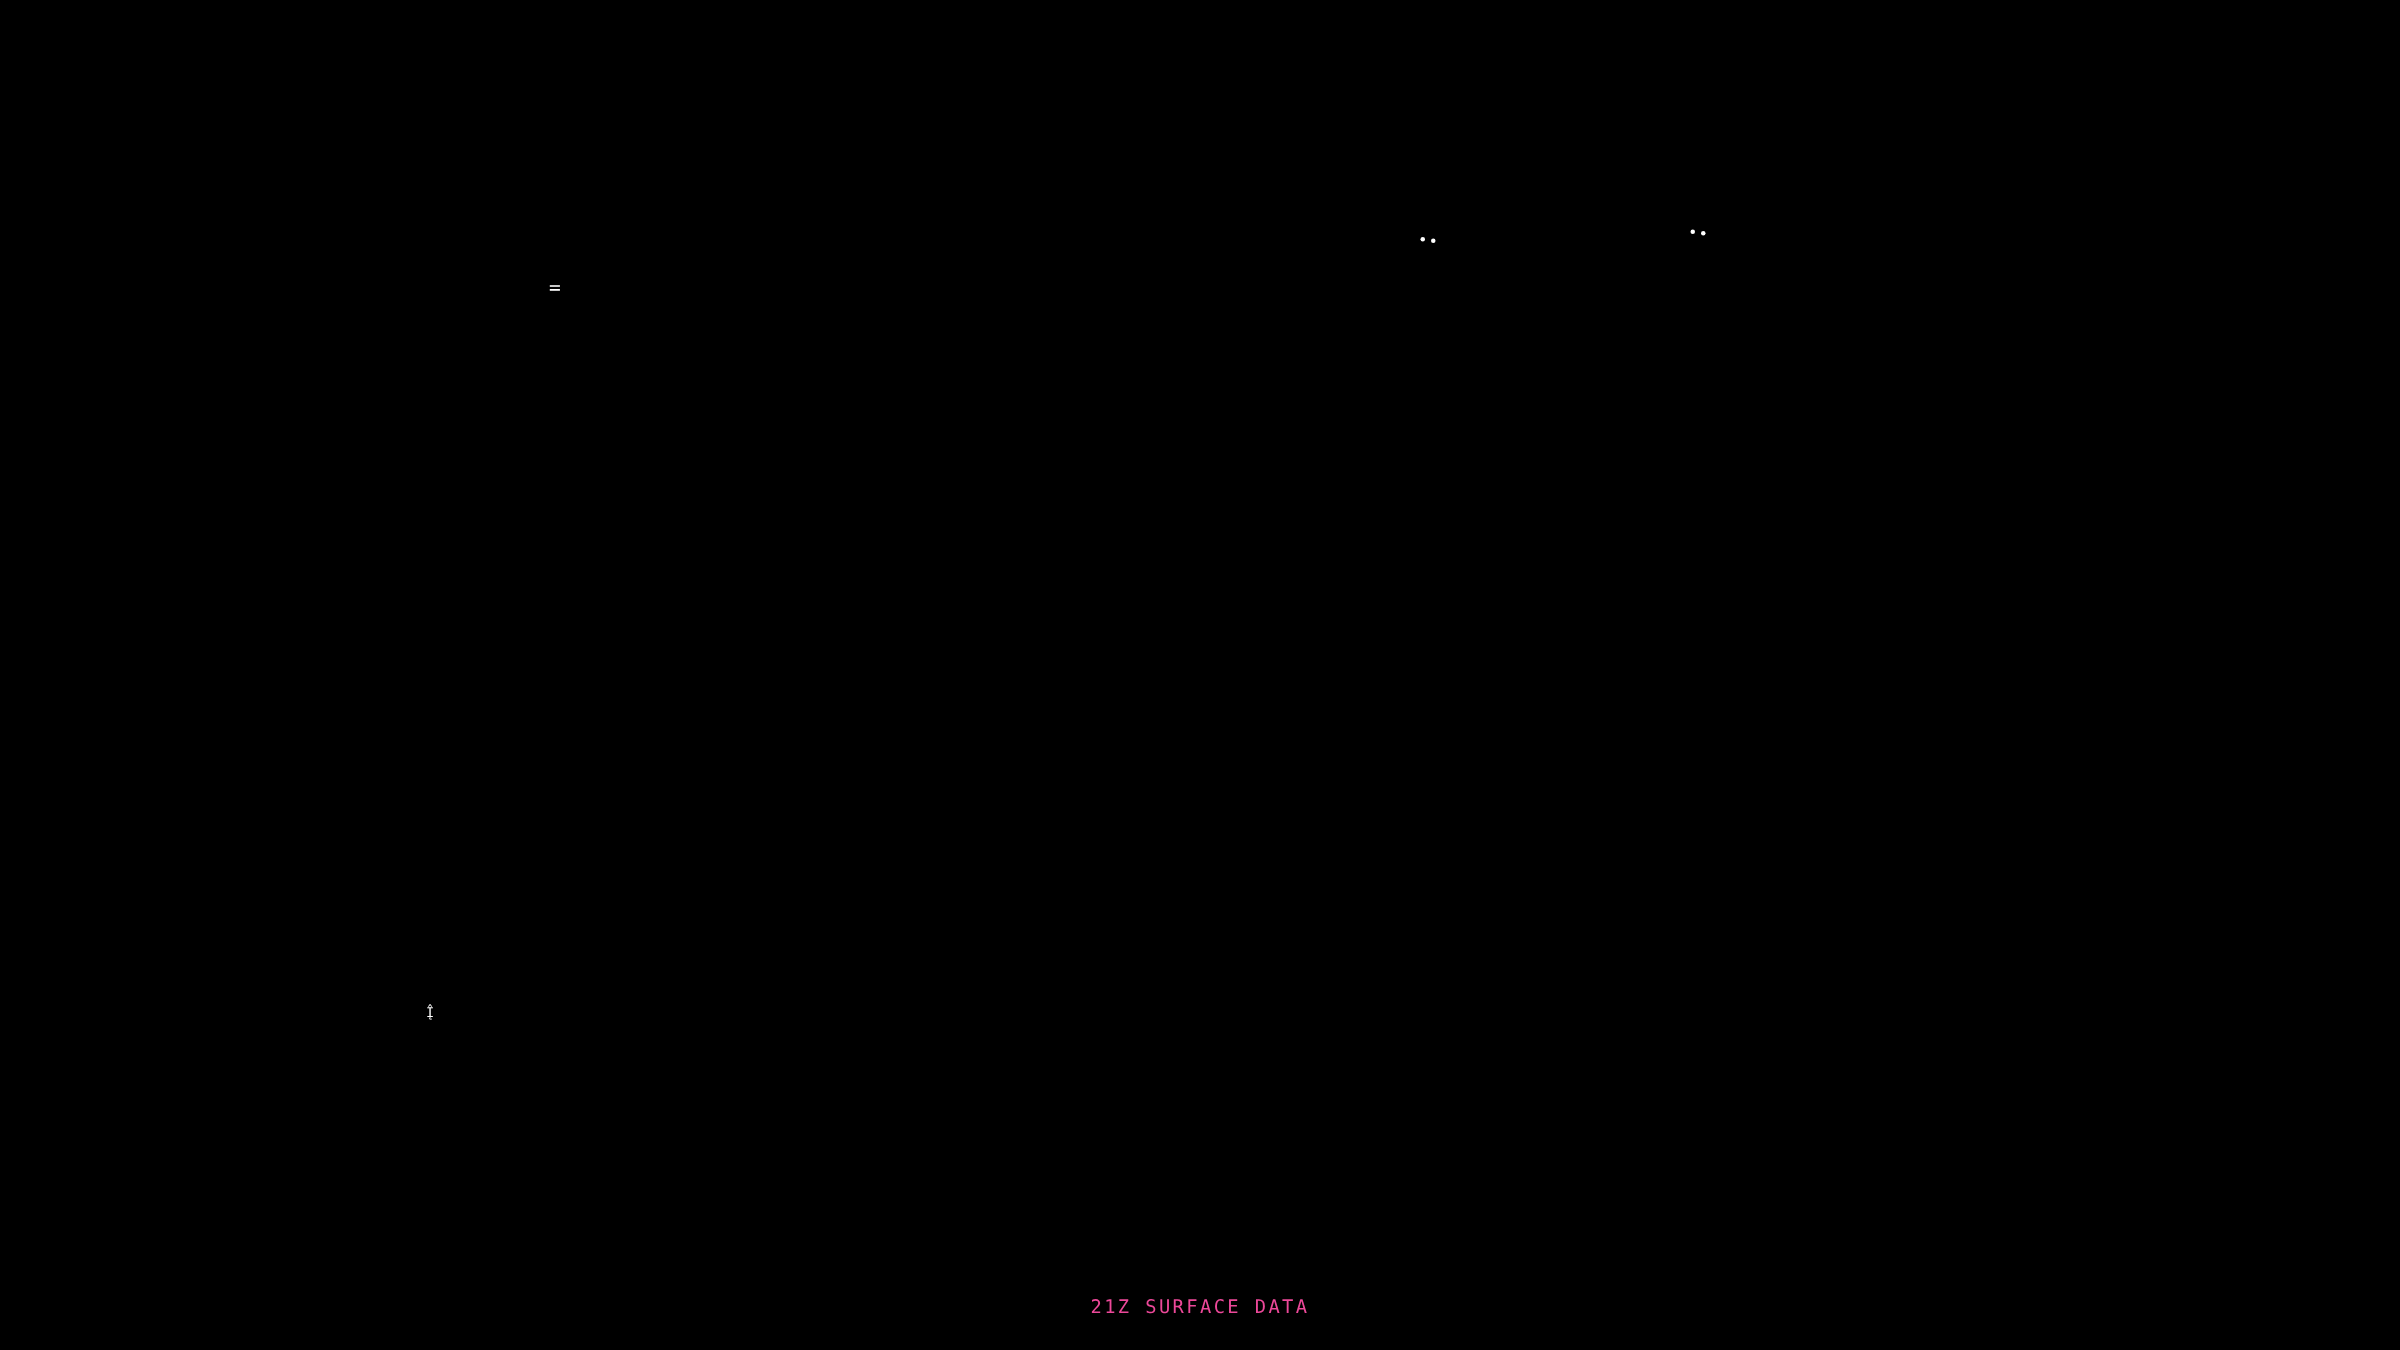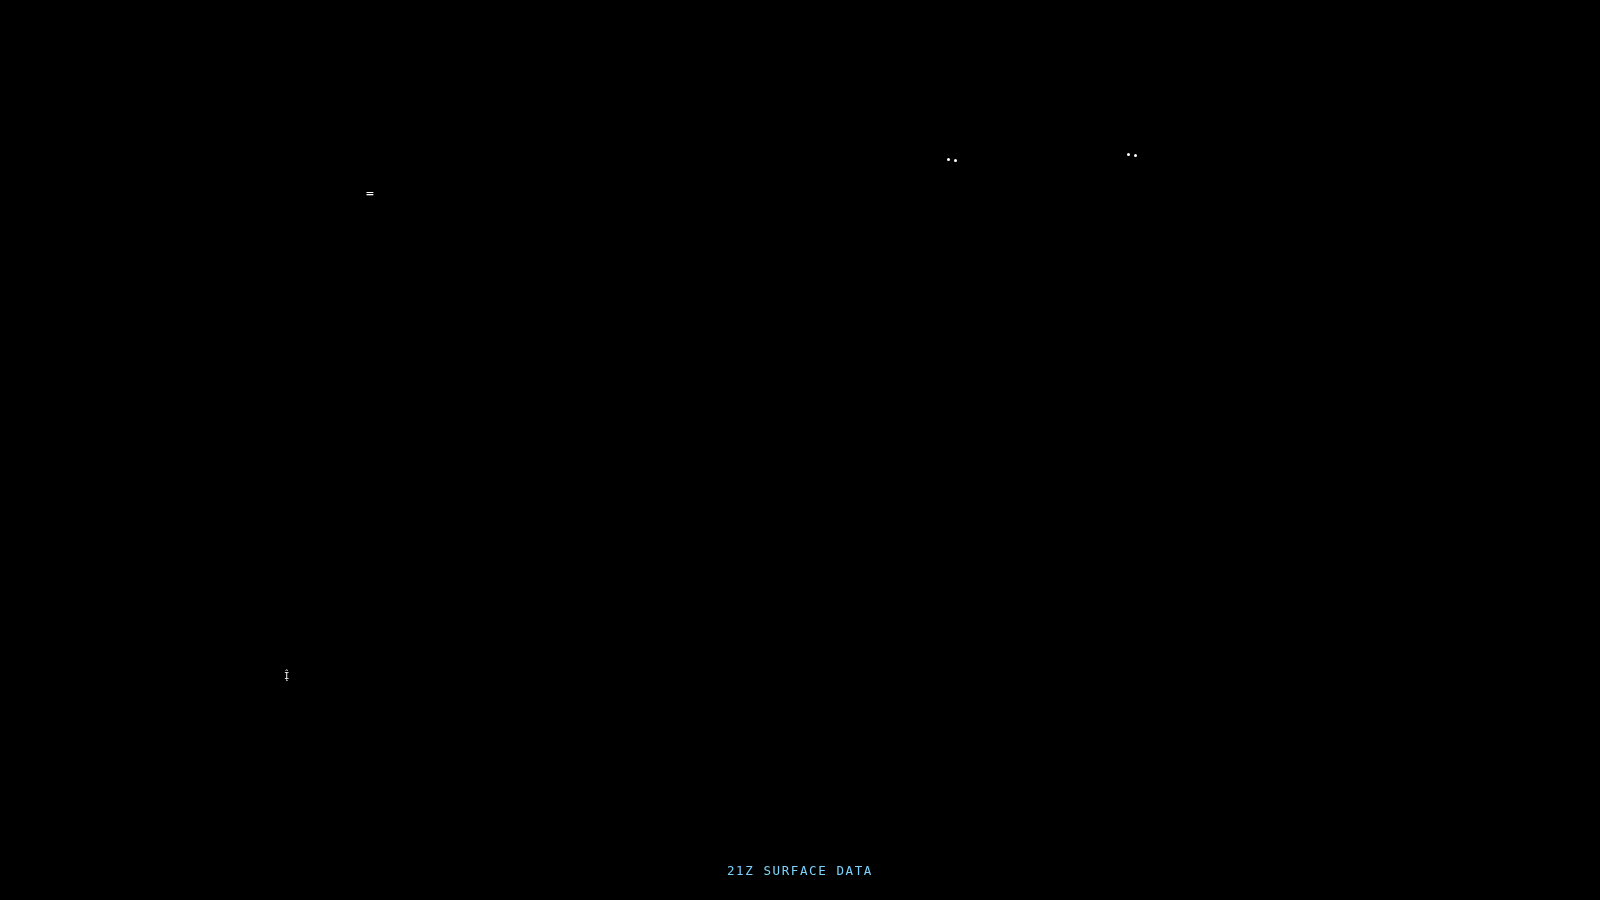--- a/index.html
+++ b/index.html
@@ -41,21 +41,21 @@
     font-size: 13px;
     line-height: 1;
     white-space: pre;
   }
   #footer-label {
     position: absolute;
     left: 0;
     right: 0;
     bottom: 22px;
     text-align: center;
-    color: #7dd3fc;
+    color: #ec4899;
     font-family: "DejaVu Sans Mono", monospace;
     font-size: 12.5px;
     letter-spacing: 1.6px;
     white-space: pre;
   }
 </style>
 </head>
 <body>
 
 <div id="viewport">

